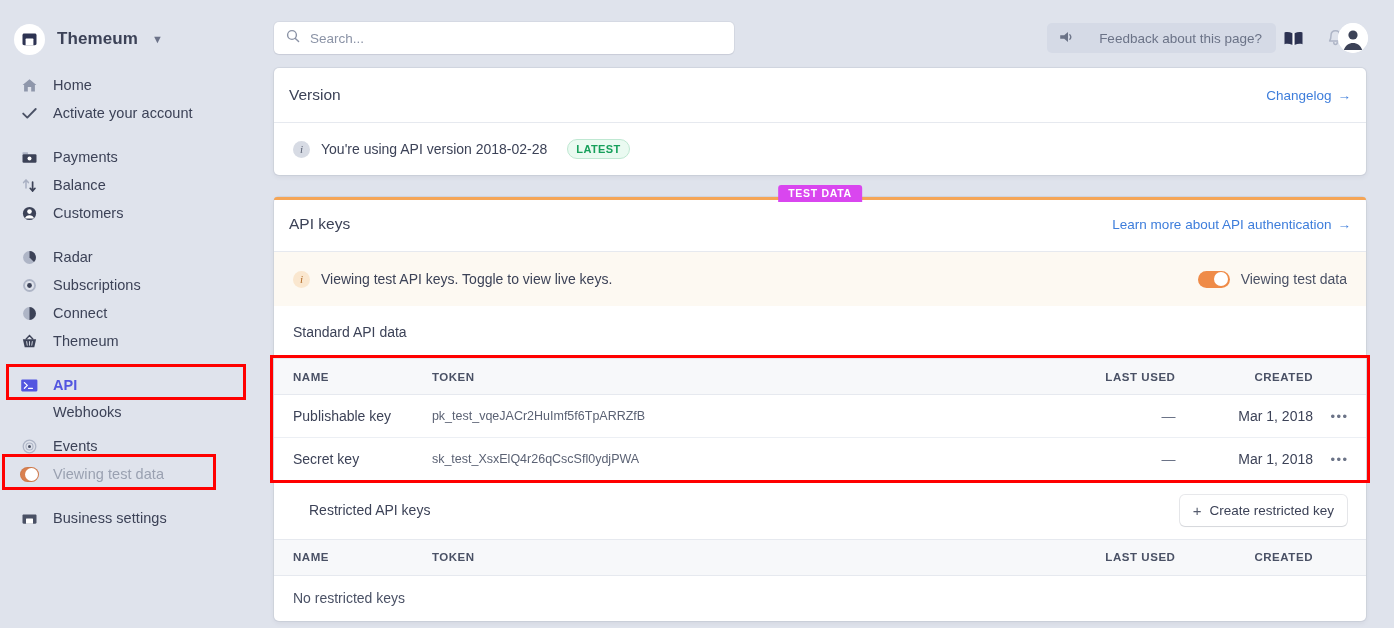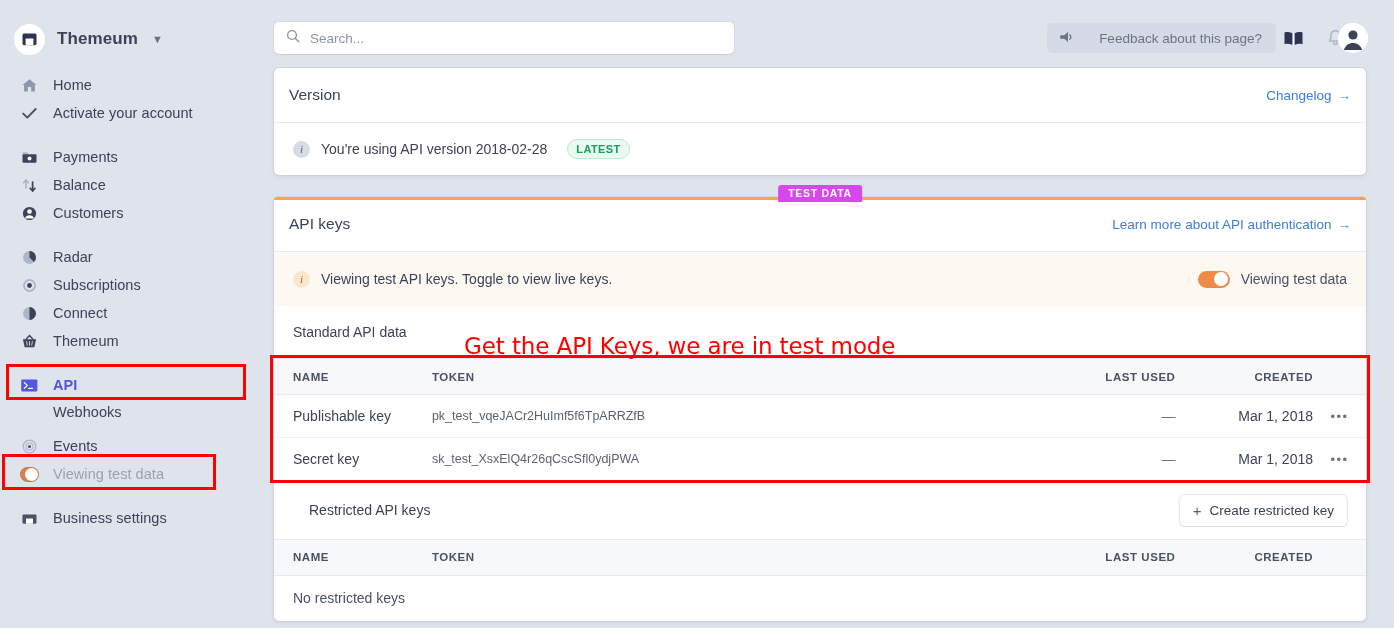--- a/index.html
+++ b/index.html
@@ -538,15 +538,14 @@
         <tbody>
           <tr class="empty-row">
             <td colspan="5">No restricted keys</td>
           </tr>
         </tbody>
       </table>
     </div>
   </div>
 
   <div class="annot-box" style="left:270px; top:355px; width:1100px; height:128px;"></div>
-  <div class="annot-text" style="left:464px; top:333px;">Get the API Keys, we are in test mode</div>
 
 </div>
 
 </body></html>

